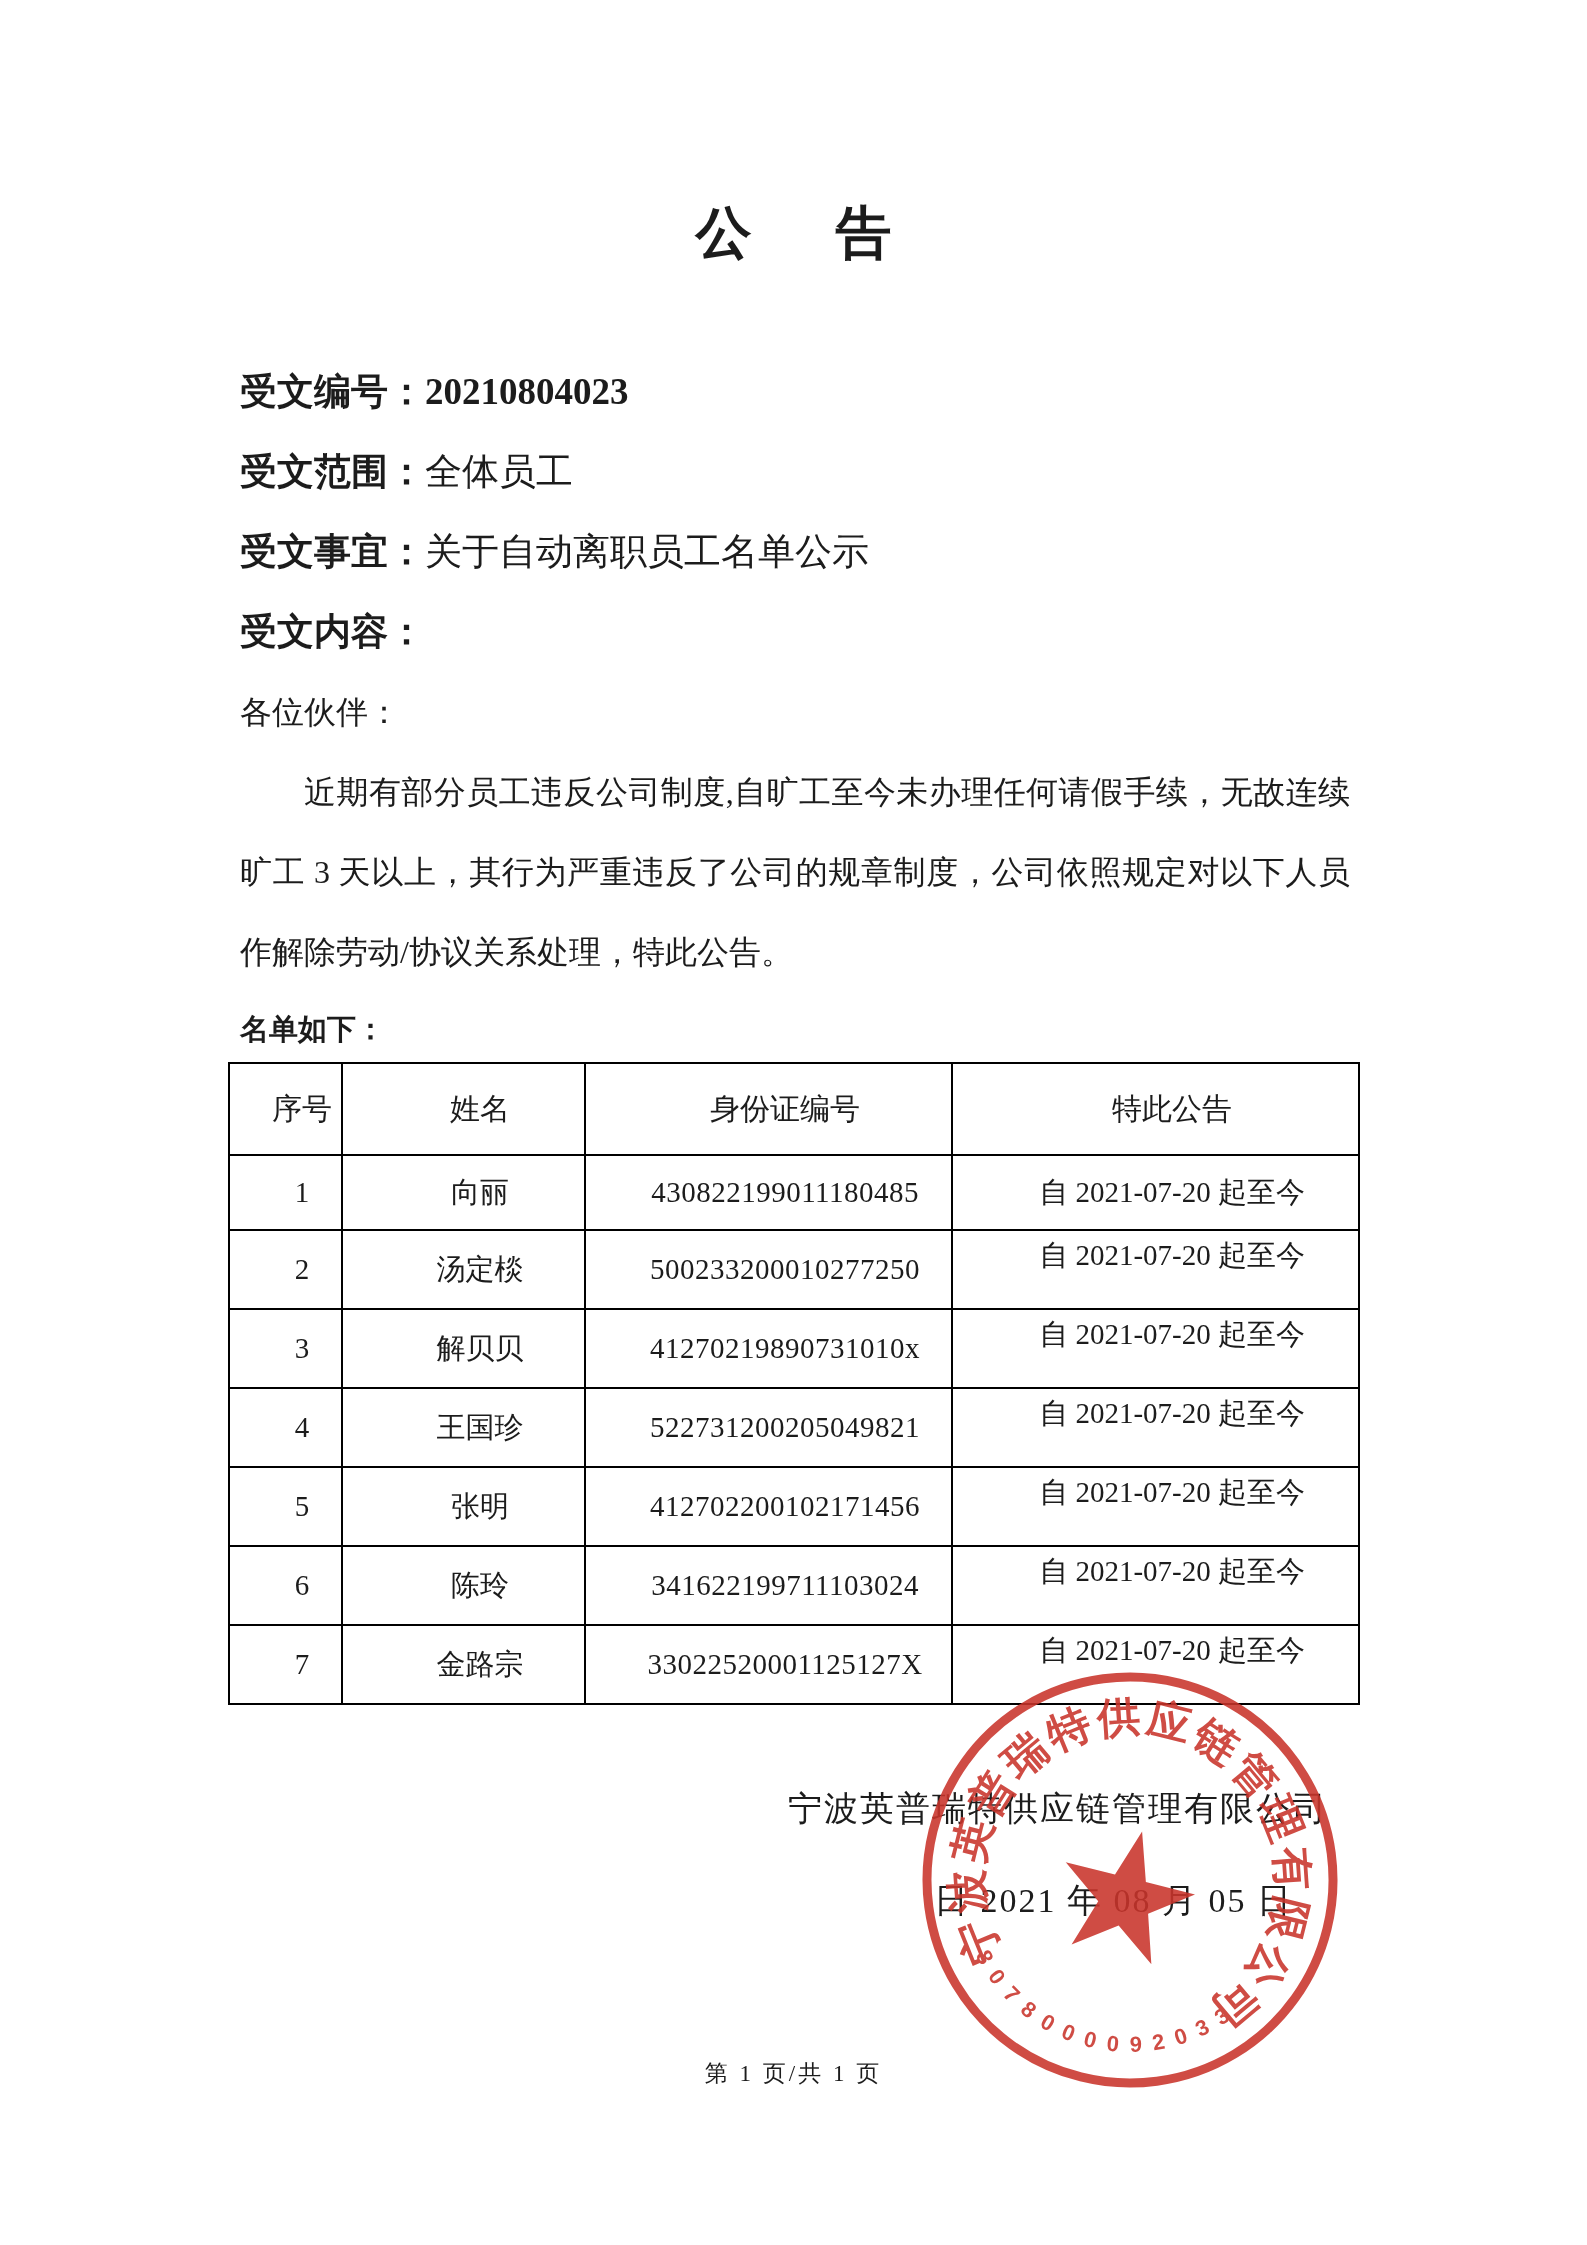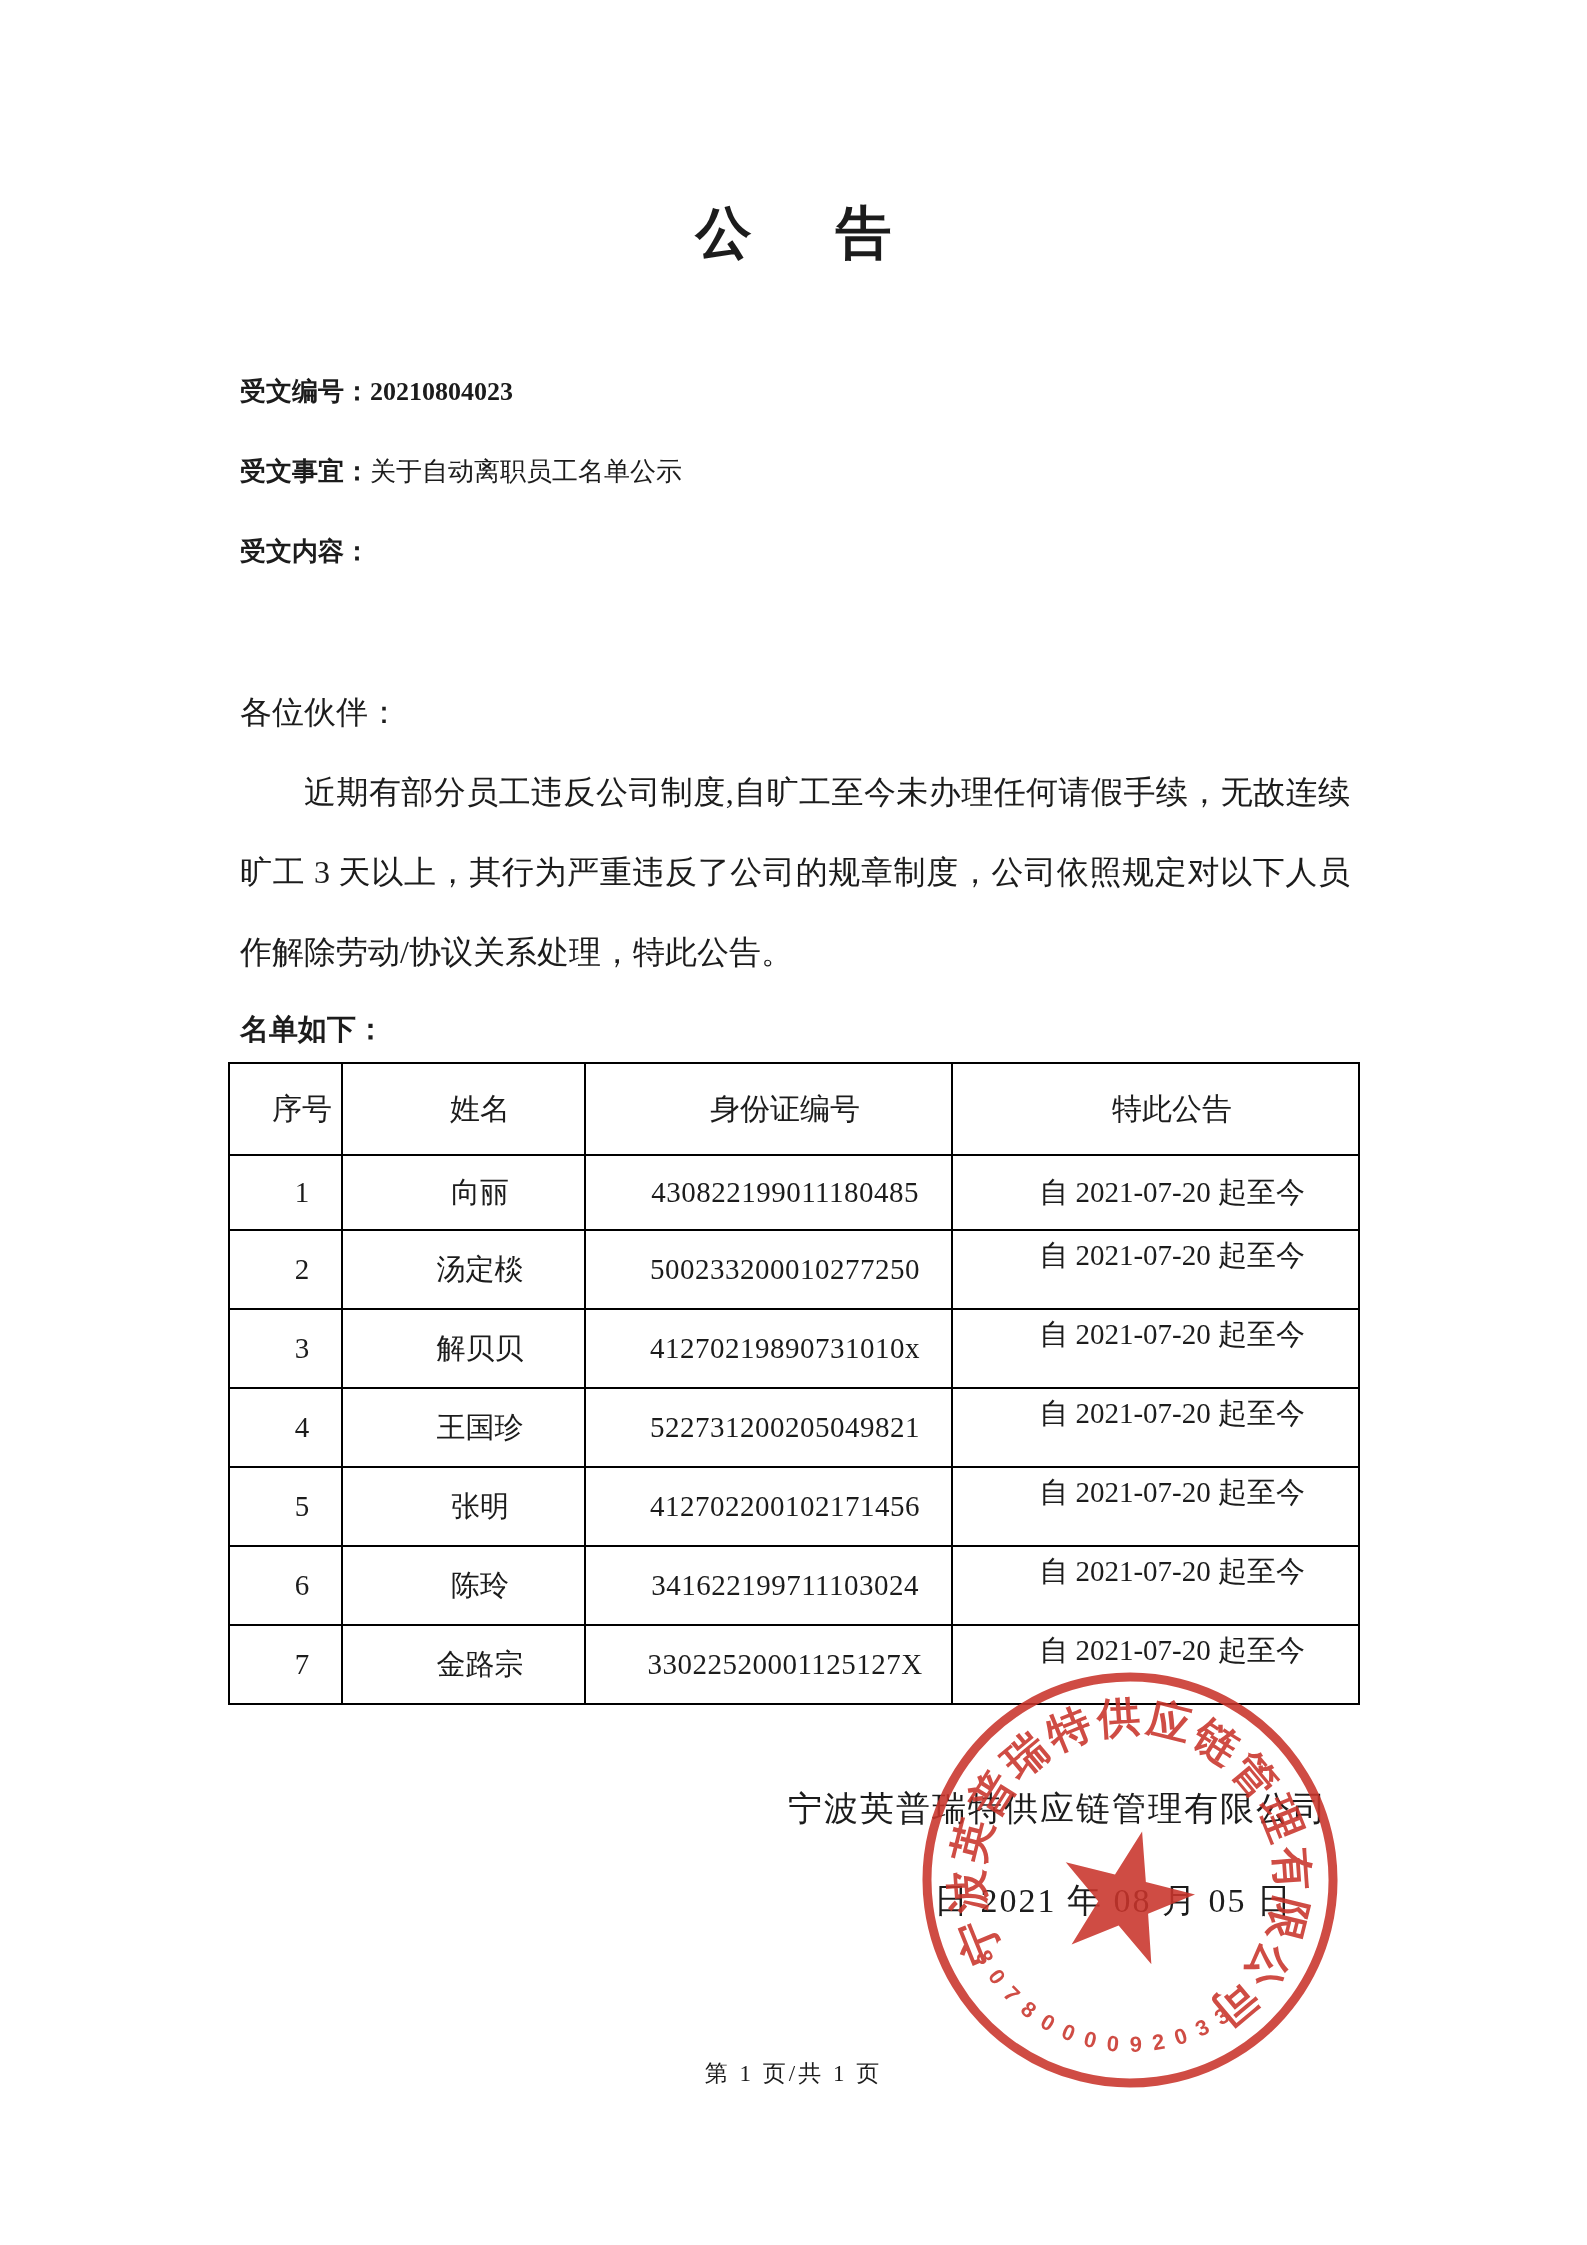--- a/index.html
+++ b/index.html
@@ -26,21 +26,21 @@
   }
   .meta-block {
     position: absolute;
     top: 352px;
     left: 240px;
     width: 1110px;
   }
   .meta-line {
     height: 80px;
     line-height: 80px;
-    font-size: 26px;
+    font-size: 37px;
     white-space: nowrap;
   }
   .meta-label { font-weight: bold; }
   .meta-line.num .meta-value { font-weight: bold; }
   .salutation {
     position: absolute;
     top: 672px;
     left: 240px;
     height: 80px;
     line-height: 80px;
@@ -125,20 +125,23 @@
 </head>
 <body>
 
 <div class="page">
 
   <div class="doc-title">公　告</div>
 
   <div class="meta-block">
     <div class="meta-line num">
       <span class="meta-label">受文编号：</span><span class="meta-value">20210804023</span>
+    </div>
+    <div class="meta-line">
+      <span class="meta-label">受文范围：</span><span class="meta-value">全体员工</span>
     </div>
     <div class="meta-line">
       <span class="meta-label">受文事宜：</span><span class="meta-value">关于自动离职员工名单公示</span>
     </div>
     <div class="meta-line">
       <span class="meta-label">受文内容：</span><span class="meta-value"></span>
     </div>
   </div>
 
   <div class="salutation">各位伙伴：</div>

